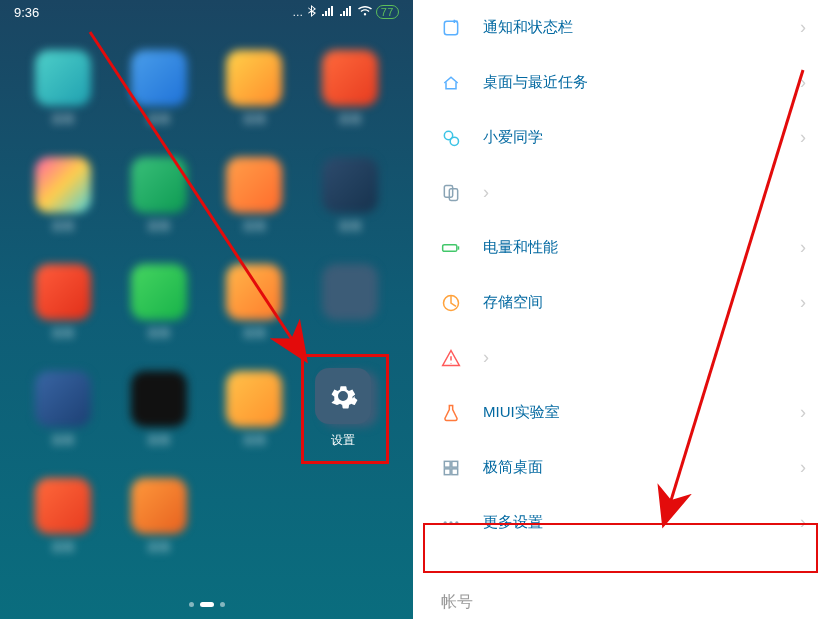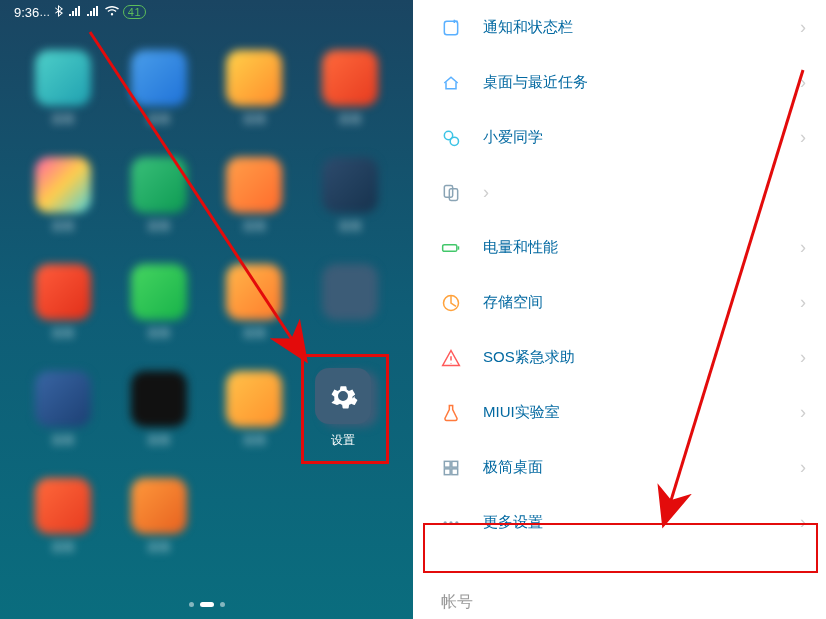--- a/index.html
+++ b/index.html
@@ -15,20 +15,21 @@
     .home-screen {
       width: 413px;
       height: 619px;
       background: linear-gradient(180deg, #1a4562 0%, #0f5d76 50%, #0a6d7e 100%);
       position: relative;
       color: #fff;
     }
     .status-bar {
       height: 24px;
       display: flex;
+      justify-content: space-between;
       align-items: center;
       padding: 0 14px;
       font-size: 13px;
       font-weight: 500;
     }
     .status-left { display: flex; align-items: center; gap: 4px;}
     .status-right { display: flex; align-items: center; gap: 4px; }
     .status-right span { font-size: 11px; letter-spacing: 0.5px;}
     .battery-pill {
       display: inline-flex; align-items: center; justify-content: center;
@@ -170,21 +171,21 @@
       <span>
         <svg width="14" height="10" viewBox="0 0 14 10">
             <path d="M0 8h2v2H0zm3-3h2v5H3zm3-3h2v8H6zm3-2h2v10H9z" fill="#fff"></path>
           </svg>
       </span>
       <span>
         <svg width="14" height="10" viewBox="0 0 14 10">
             <path d="M7 9.5a1.2 1.2 0 100-2.4 1.2 1.2 0 000 2.4zM2.5 5C4 3.8 5.5 3.2 7 3.2S10 3.8 11.5 5l-1 1C9.3 5 8.2 4.6 7 4.6S4.7 5 3.5 6l-1-1zM0 2.5C2 .9 4.5 0 7 0s5 .9 7 2.5l-1 1C11.2 2.1 9.1 1.4 7 1.4S2.8 2.1 1 3.5l-1-1z" fill="#fff"></path>
           </svg>
       </span>
-      <span class="battery-pill">41</span>
+      <span class="battery-pill">77</span>
     </div>
   </div>
 
   <div class="app-grid" id="app-grid">
       <div class="app">
         <div class="app-icon c1"></div>
         <div class="app-label">应用</div>
       </div>
       <div class="app">
         <div class="app-icon c2"></div>
@@ -335,21 +336,20 @@
         <div class="item-label">存储空间</div>
         <div class="chevron">›</div>
       </div>
       <div class="settings-item">
         <div class="item-icon">
           <svg width="20" height="20" viewBox="0 0 24 24" fill="none" stroke="#ff5a5a" stroke-width="1.8">
             <path d="M12 3l10 18H2L12 3z"></path>
             <path d="M12 10v5M12 18v.5"></path>
           </svg>
         </div>
-        <div class="item-label">SOS紧急求助</div>
         <div class="chevron">›</div>
       </div>
       <div class="settings-item">
         <div class="item-icon">
           <svg width="20" height="20" viewBox="0 0 24 24" fill="none" stroke="#ff7a3c" stroke-width="1.8">
             <path d="M10 3h4v5l5 10a2 2 0 01-2 3H7a2 2 0 01-2-3l5-10V3z"></path>
           </svg>
         </div>
         <div class="item-label">MIUI实验室</div>
         <div class="chevron">›</div>

